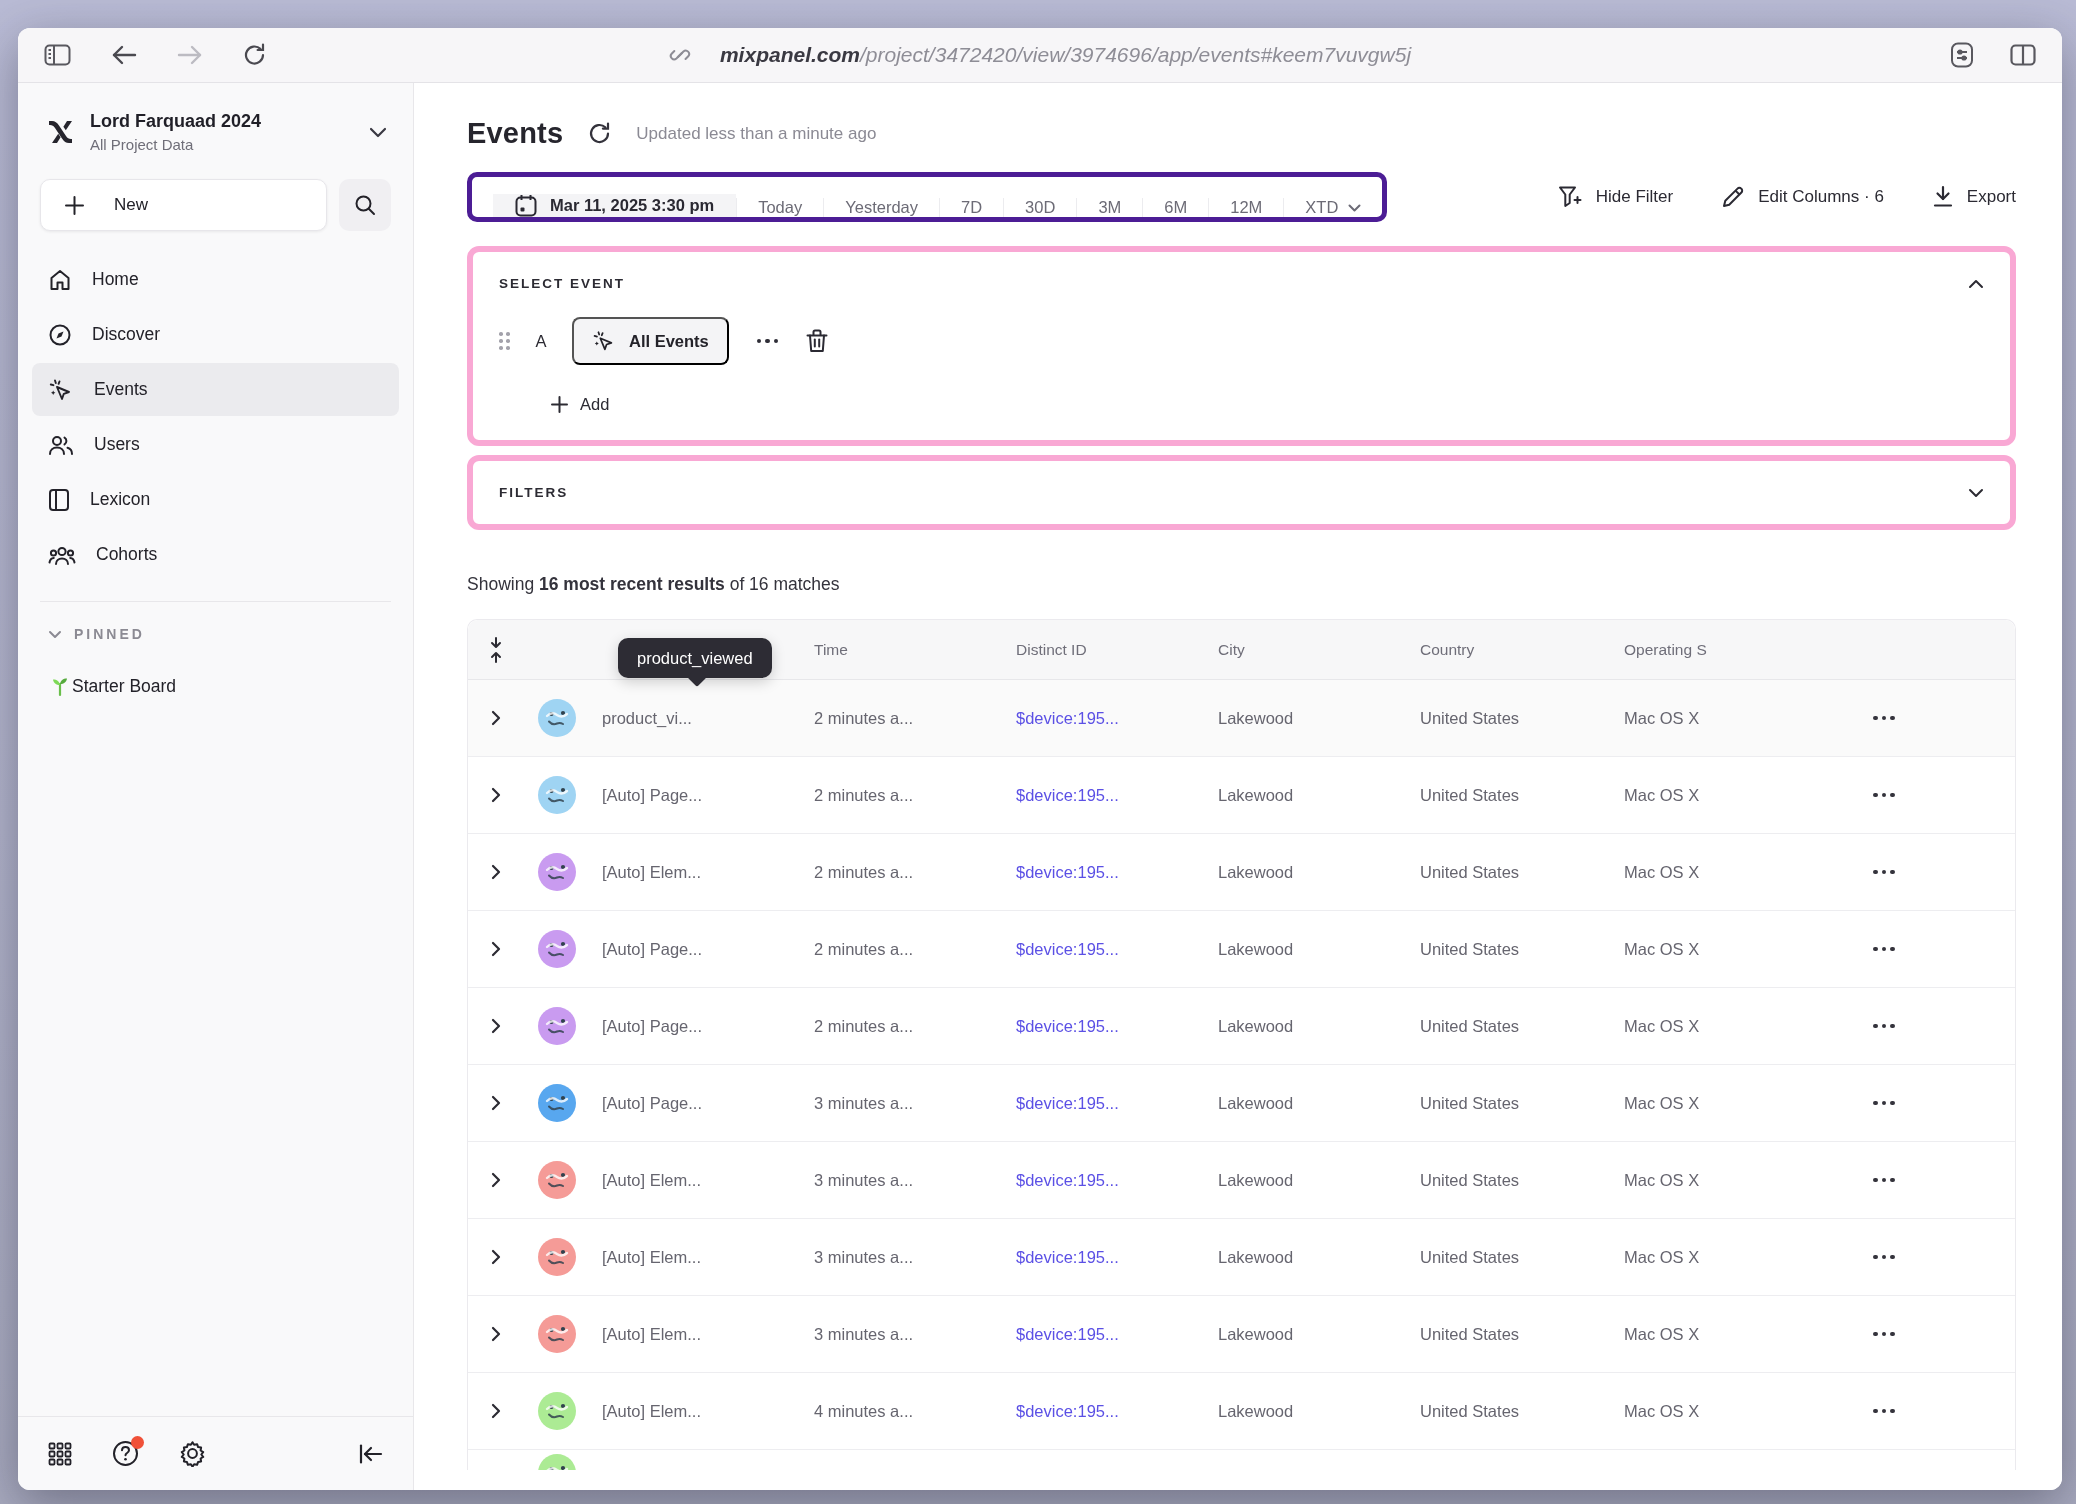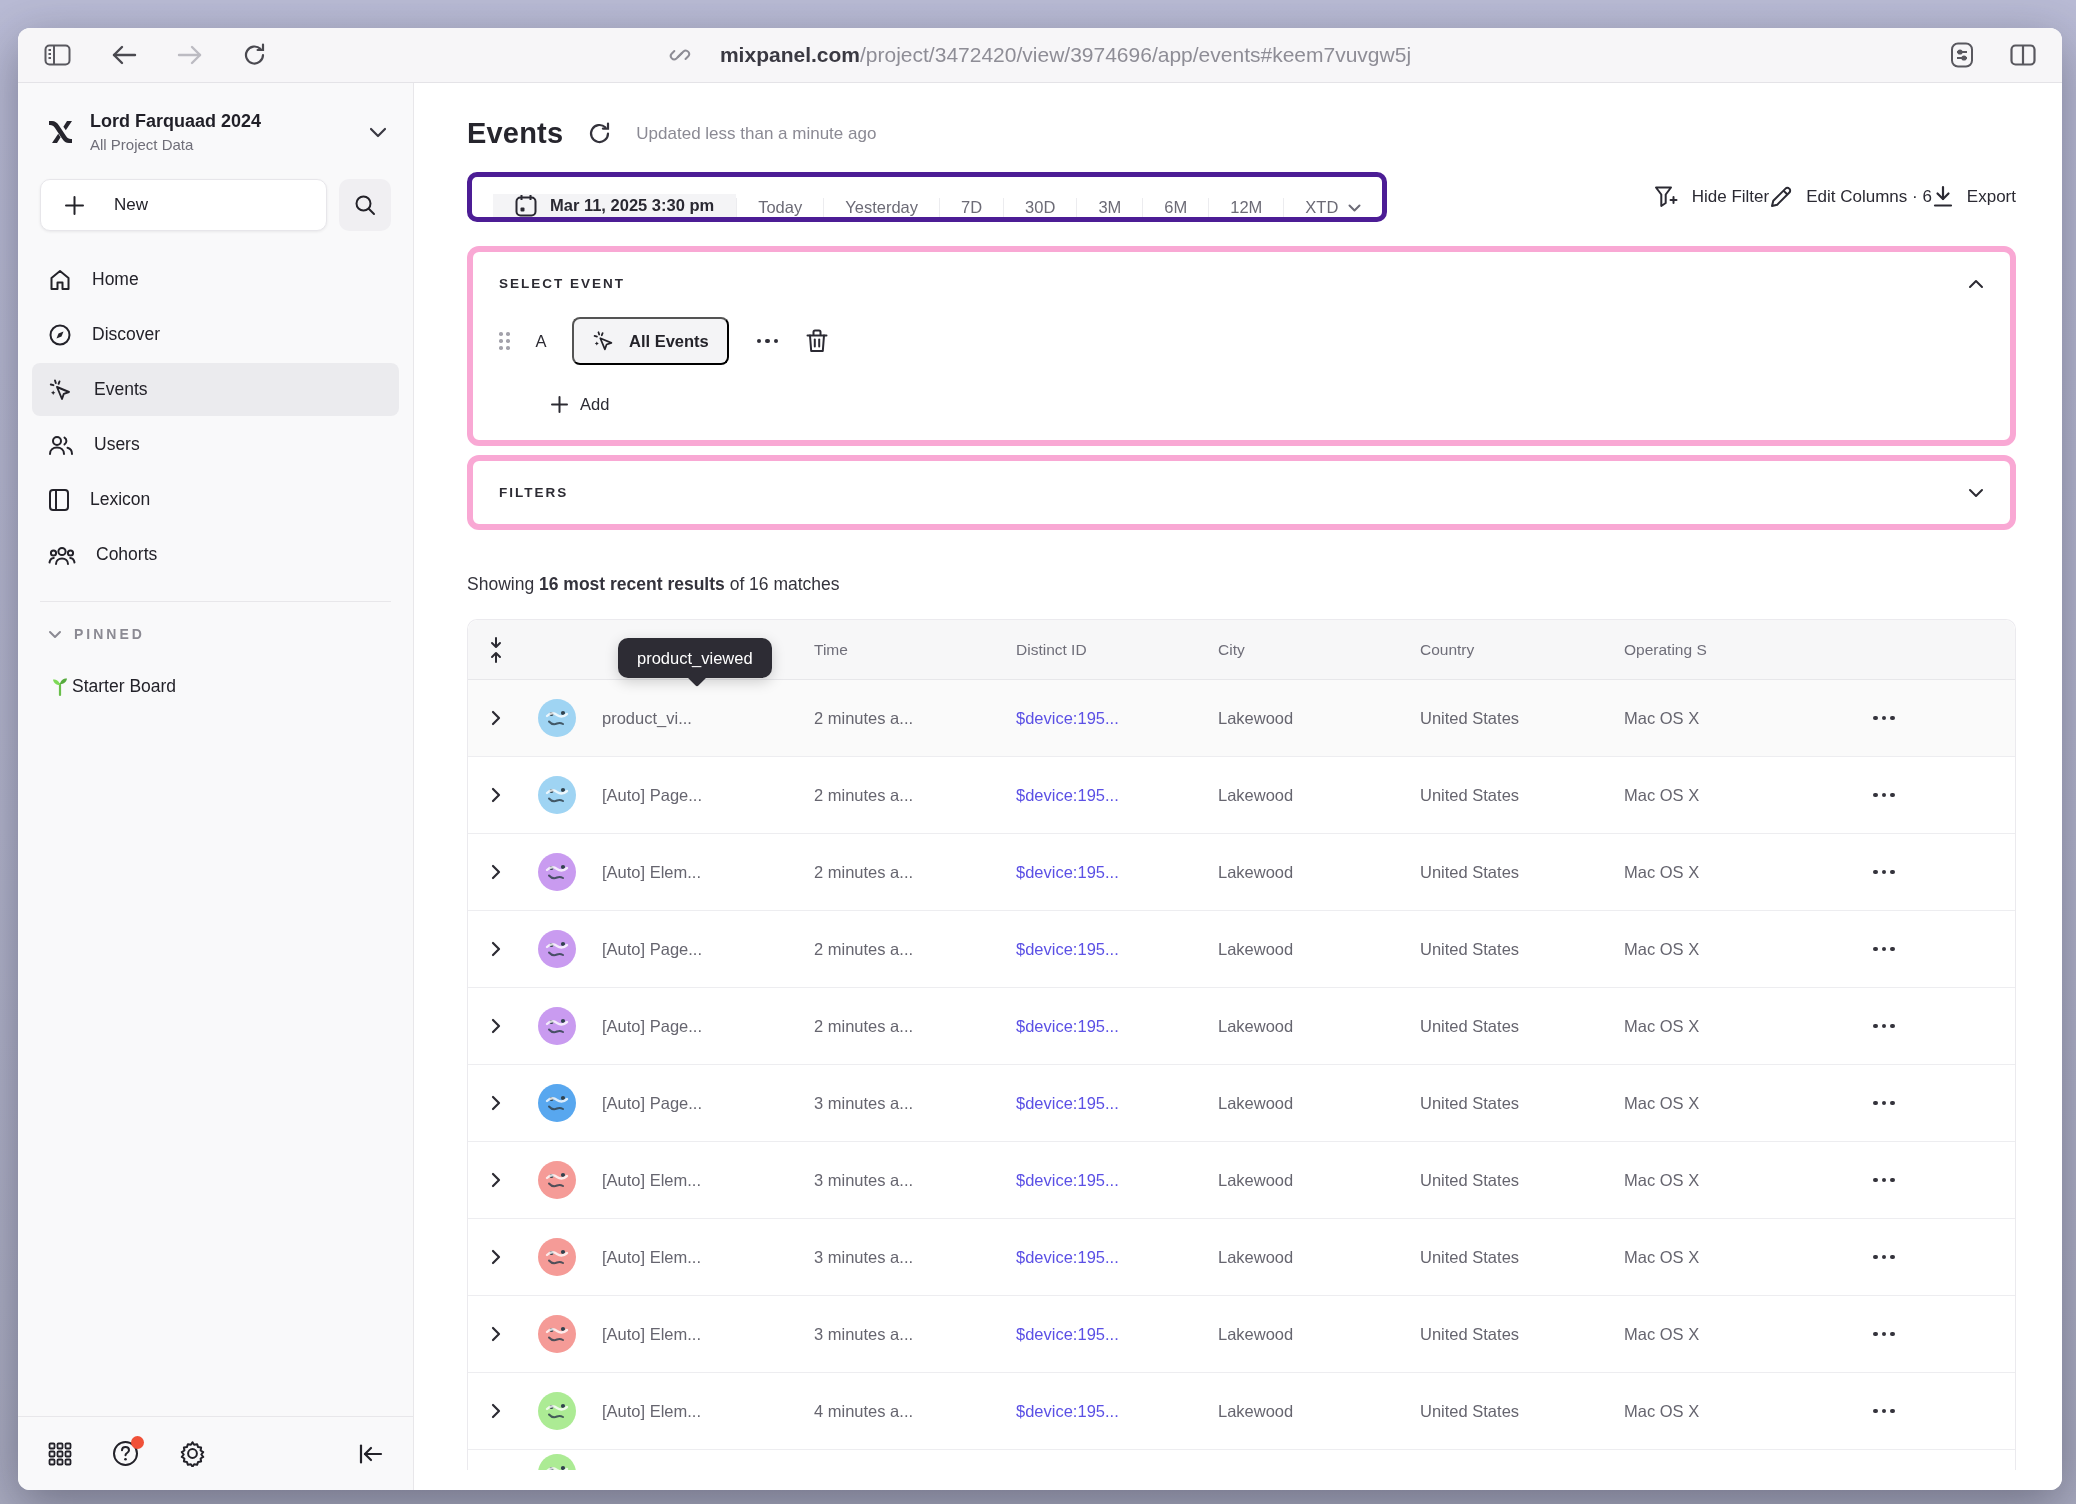--- a/index.html
+++ b/index.html
@@ -18,21 +18,21 @@
   }
   
   .btoolbar {
     height:55px; flex:0 0 55px; background:#f7f6f8; border-bottom:1px solid #e4e3e7;
     display:flex; align-items:center; padding:0 26px; position:relative;
   }
   .btoolbar .navicons { display:flex; align-items:center; gap:40px; }
   .icon-btn { display:inline-flex; align-items:center; justify-content:center; cursor:pointer; background:none; border:none; }
   .urlbox {
     position:absolute; left:50%; top:50%; transform:translate(-50%,-50%);
-    display:flex; align-items:center; gap:29px; font-size:21px; color:#8e8d96;
+    display:flex; align-items:center; gap:29px; font-size:21px; color:#8e8d96;font-style:italic;
   }
   .urlbox .host { color:#3a3942; font-weight:600; }
   .urlbox .path { color:#8e8d96; font-weight:400; }
   .btoolbar .right { margin-left:auto; display:flex; align-items:center; gap:34px; }
   
   .app { flex:1; display:flex; min-height:0; }
   .sidebar {
     width:396px; flex:0 0 396px; background:#f9f9fa; border-right:1px solid #e8e7ea;
     display:flex; flex-direction:column; padding:18px 14px 0 14px;
   }
@@ -76,21 +76,21 @@
   .controls { margin-top:22px; display:flex; align-items:center; }
   .seg-control {
     display:flex; align-items:flex-end; height:50px; border:5px solid #4c1d95; border-radius:10px;
     overflow:hidden; background:#fff;padding-left:21px;
   }
   .seg { display:flex; align-items:center; padding:0 21px; font-size:16.5px; color:#6c6b76;
          border-left:1px solid #ececef; cursor:pointer; white-space:nowrap; }
   .seg:first-child { border-left:none; }
   .seg.active { background:#f4f4f6; color:#2a2932; font-weight:600; gap:13px; padding:0 22px; }
   .seg .chev { margin-left:10px; display:inline-flex; }
-  .top-actions { margin-left:auto; display:flex; align-items:center; }
+  .top-actions { margin-left:auto; display:flex; align-items:center; gap:48px; }
   .t-action { display:flex; align-items:center; gap:13px; font-size:17px; font-weight:500; color:#2b2a33; cursor:pointer; background:none; border:none; }
   
   .card { border:6px solid #f9a8d4; border-radius:12px; background:#fff; }
   .card.select-event { margin-top:24px; padding:24px 26px 26px 26px; }
   .card-hrow { display:flex; align-items:center; }
   .card-title { font-size:13.5px; font-weight:700; letter-spacing:2px; color:#2c2b33; }
   .card-hrow .chev-right { margin-left:auto; cursor:pointer; display:inline-flex; }
   .event-row { margin-top:26px; display:flex; align-items:center; gap:22px; }
   .drag { display:grid; grid-template-columns:4px 4px; grid-auto-rows:4px; gap:3px; cursor:grab; }
   .drag i { width:3.5px; height:3.5px; border-radius:50%; background:#a3a2ab; }

